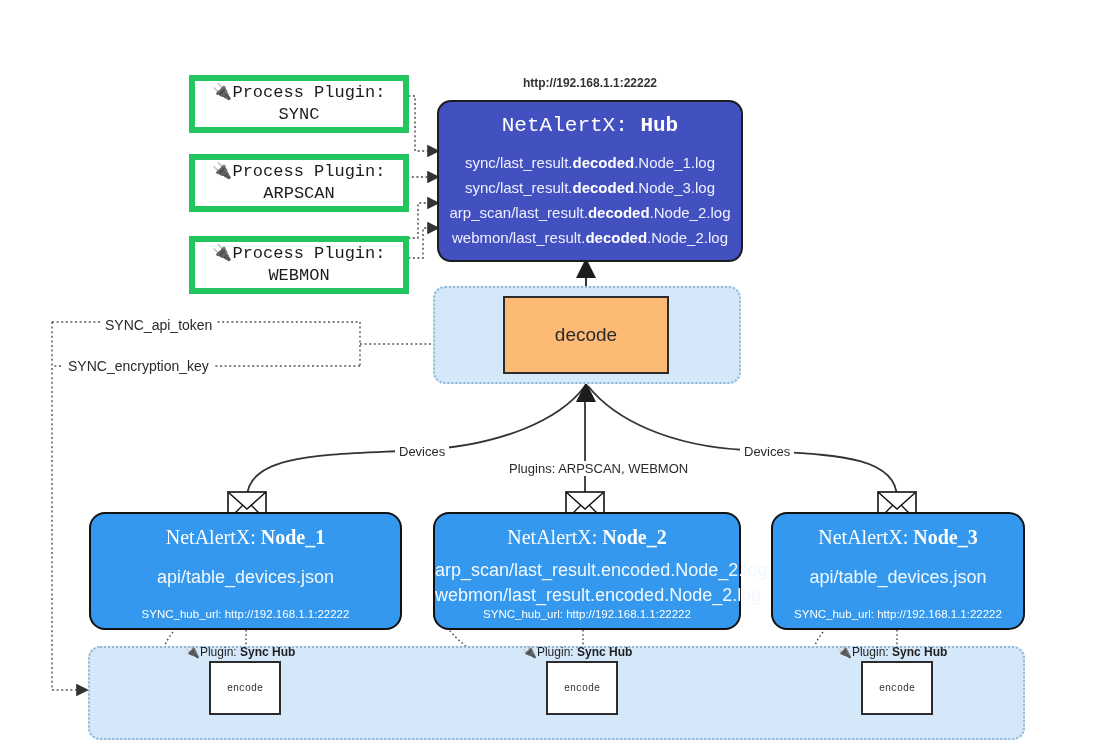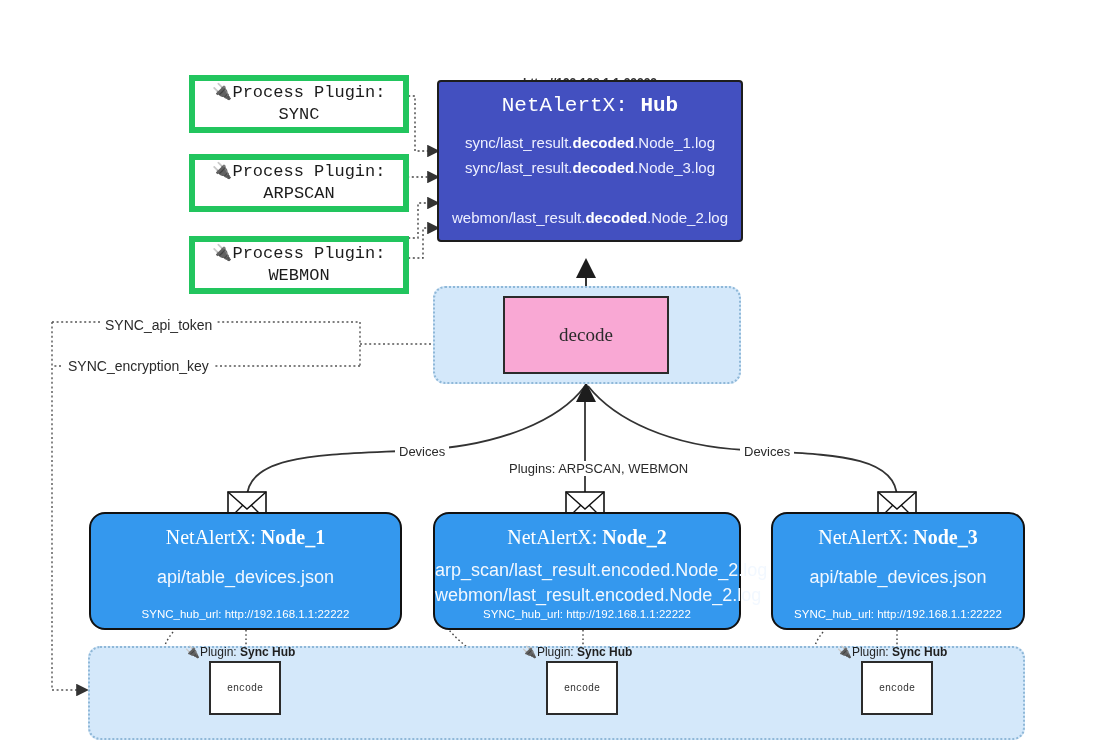--- a/index.html
+++ b/index.html
@@ -21,40 +21,40 @@
             font-family:"Liberation Mono",monospace;font-size:17px;color:#1c1c1c;
             display:flex;flex-direction:column;align-items:center;justify-content:center;
             line-height:1.3;margin-left:12px;}
   .proc-box .l1{display:block;}
   .proc-box .l1 .plug{font-family:"Liberation Sans",sans-serif;font-size:16px;}
   .proc-box .l2{display:block;}
 
   
   #hub-url{left:455px;top:76px;width:270px;text-align:center;font-size:12px;
            font-weight:bold;color:#333;}
-  #hub-box{left:437px;top:80px;width:306px;height:162px;background:#4350c0;
-           border:2px solid #1d1d1d;border-radius:4px;}
+  #hub-box{left:437px;top:100px;width:306px;height:162px;background:#4350c0;
+           border:2px solid #1d1d1d;border-radius:14px;}
   #hub-title{position:absolute;left:0;top:12px;width:100%;text-align:center;
              font-family:"Liberation Mono",monospace;font-size:21px;color:#ffffff;}
   #hub-title .b{font-weight:bold;}
   .hub-line{position:absolute;left:0;width:100%;text-align:center;font-size:15px;
             color:#eef0ff;white-space:nowrap;}
   .hub-line .b{font-weight:bold;color:#ffffff;}
 
   
   .tok{font-size:14px;color:#2a2a2a;background:#fff;padding:0 5px;white-space:nowrap;}
   #tok-api{left:100px;top:317px;}
   #tok-enc{left:63px;top:358px;}
 
   
   #decode-wrap{left:433px;top:286px;width:308px;height:98px;background:#d4e8fa;
                border:2px dotted #8fb8d8;border-radius:12px;}
-  #decode-box{left:503px;top:296px;width:166px;height:78px;background:#f9a8d4;
+  #decode-box{left:503px;top:296px;width:166px;height:78px;background:#fdba74;
               border:2px solid #2b2b2b;display:flex;align-items:center;justify-content:center;
-              font-family:Liberation Serif, serif;font-size:19px;color:#2b2b2b;}
+              font-family:Liberation Sans, sans-serif;font-size:19px;color:#2b2b2b;}
 
   
   .edge-lbl{font-size:13px;color:#2a2a2a;background:#fff;padding:0 4px;white-space:nowrap;}
   #lbl-dev-l{left:395px;top:444px;}
   #lbl-dev-r{left:740px;top:444px;}
   #lbl-plugins{left:505px;top:461px;}
 
   
   .node{height:118px;background:#3498ee;border:2px solid #111111;border-radius:16px;}
   .node .ntitle{position:absolute;left:0;top:12px;width:100%;text-align:center;
@@ -170,20 +170,23 @@
     <div id="hub-title">
       <span>NetAlertX:</span>
       <span class="b">Hub</span>
     </div>
     <div class="hub-line" style="top:52px;">
       <span>sync/last_result.</span><span class="b">decoded</span><span>.Node_1.log</span>
     </div>
     <div class="hub-line" style="top:77px;">
       <span>sync/last_result.</span><span class="b">decoded</span><span>.Node_3.log</span>
     </div>
+    <div class="hub-line" style="top:102px;">
+      <span>arp_scan/last_result.</span><span class="b">decoded</span><span>.Node_2.log</span>
+    </div>
     <div class="hub-line" style="top:127px;">
       <span>webmon/last_result.</span><span class="b">decoded</span><span>.Node_2.log</span>
     </div>
   </div>
 
   <div class="abs tok" id="tok-api">SYNC_api_token</div>
   <div class="abs tok" id="tok-enc">SYNC_encryption_key</div>
 
   <div class="abs" id="decode-wrap"></div>
   <div class="abs" id="decode-box">decode</div>

